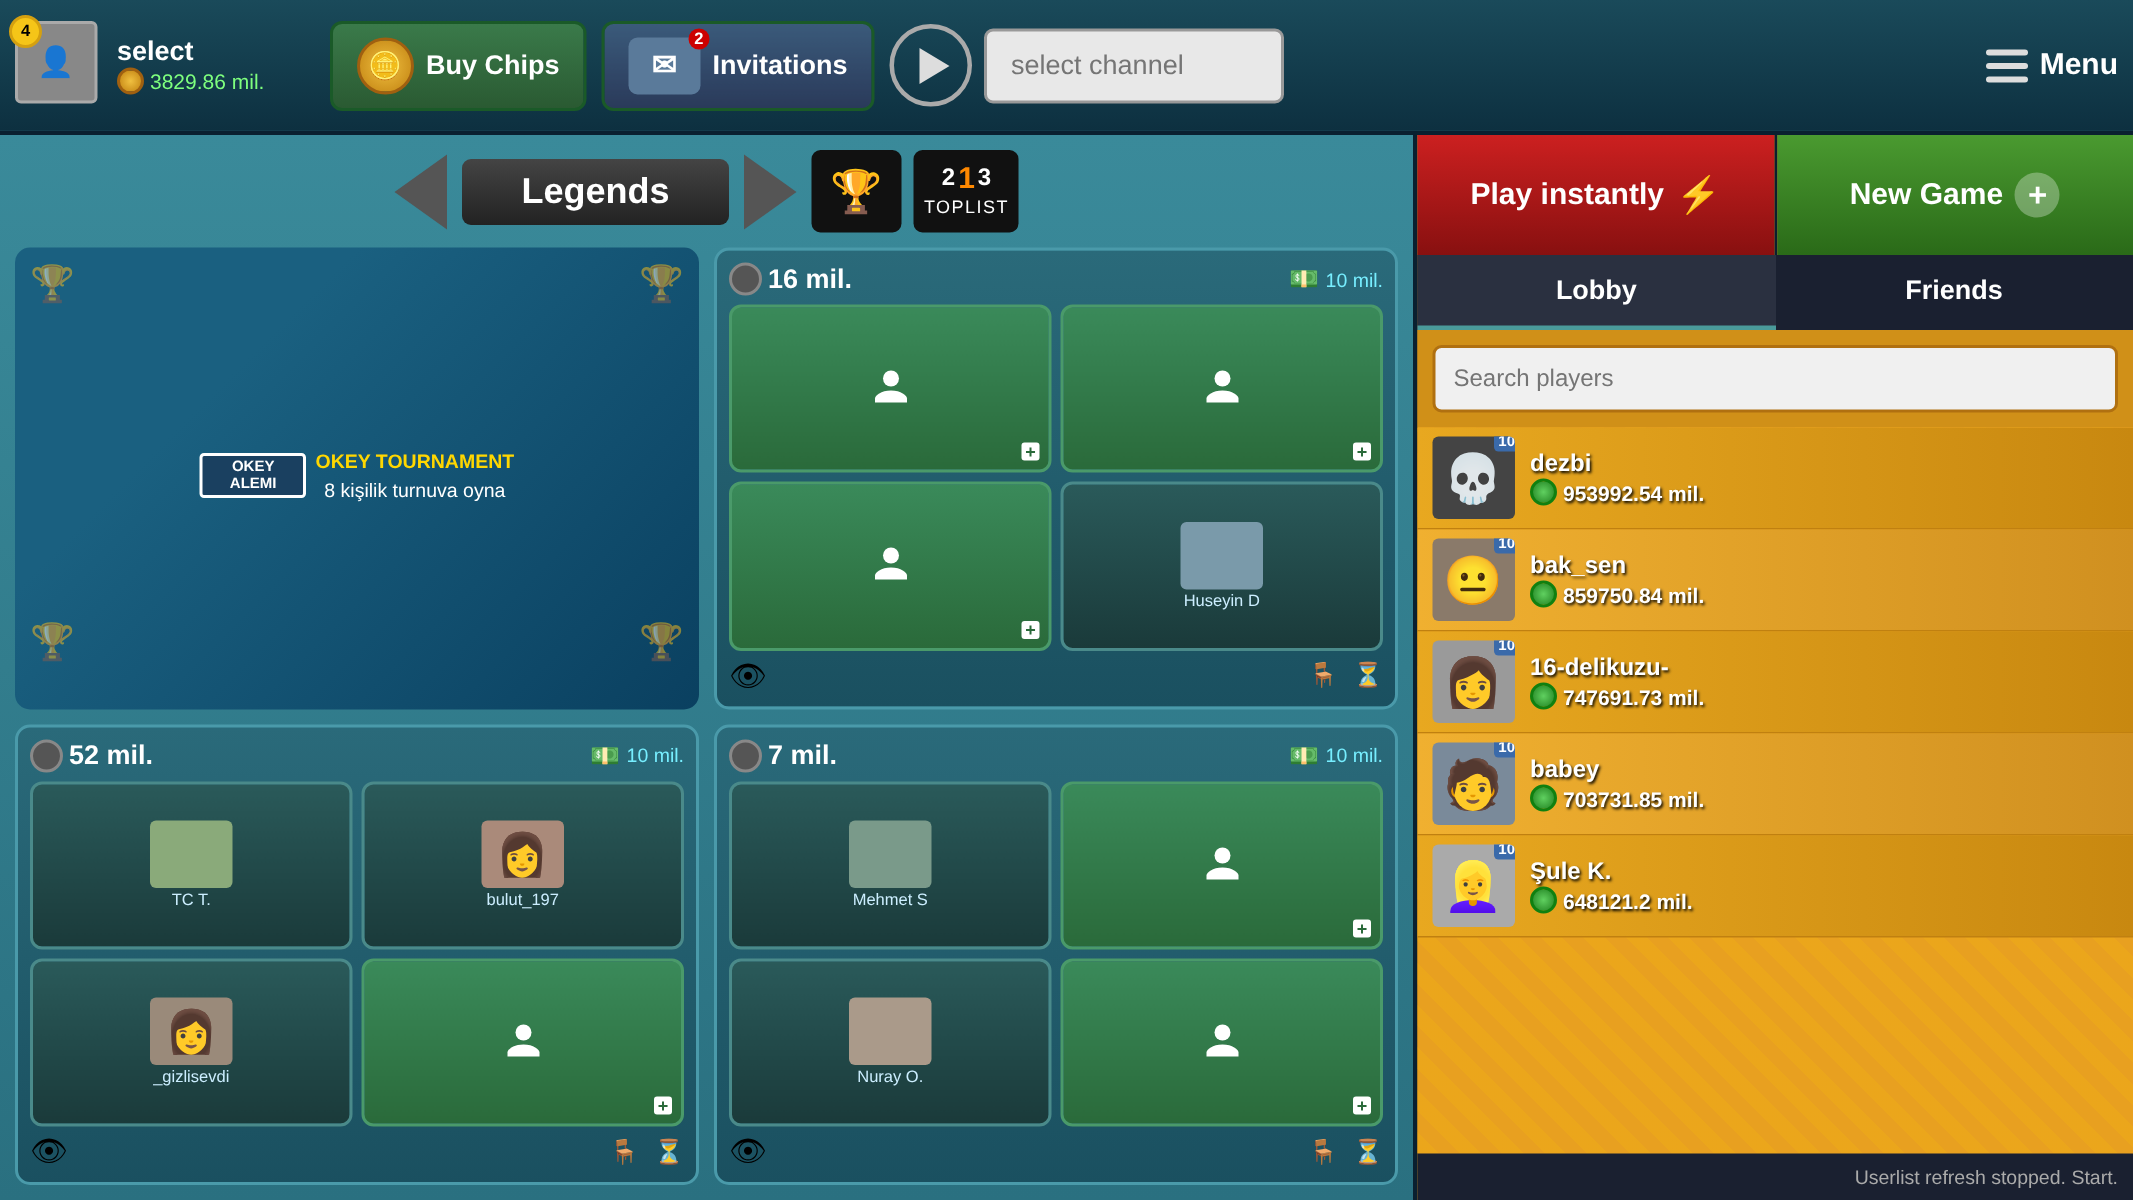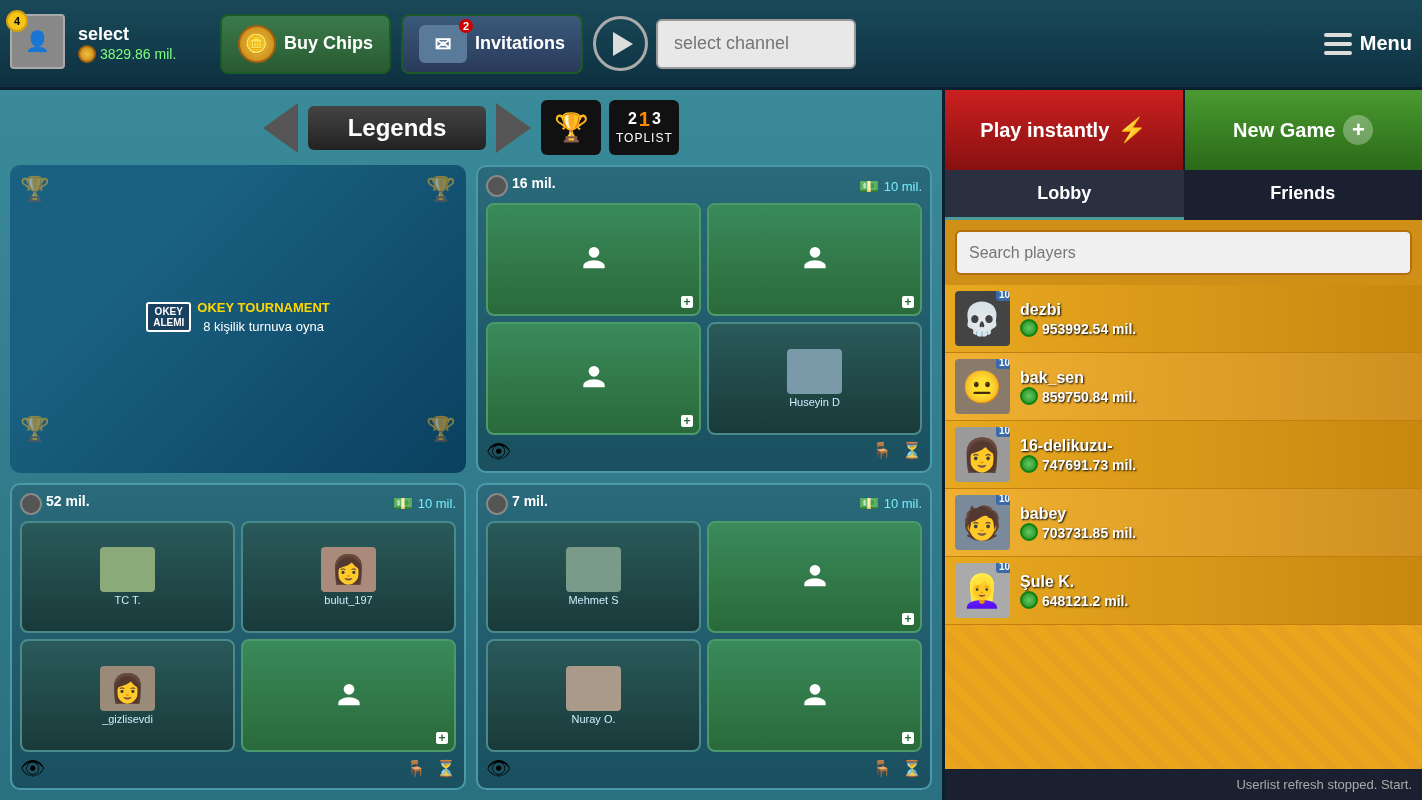--- a/index.html
+++ b/index.html
@@ -338,21 +338,21 @@
       font-size: 13px;
       color: #fff;
       margin-top: 4px;
     }
     .okey-logo {
       font-size: 10px;
       font-weight: bold;
       color: #fff;
       background: #1a4060;
       border: 2px solid #fff;
-      padding: 2px 5px;
+      padding: 2px 18px;
       border-radius: 3px;
       display: inline-block;
     }
     .trophy-deco {
       position: absolute;
       font-size: 24px;
       opacity: 0.5;
     }
     .trophy-deco.tl { top: 10px; left: 10px; }
     .trophy-deco.tr { top: 10px; right: 10px; }
@@ -360,22 +360,23 @@
     .trophy-deco.br { bottom: 30px; right: 10px; }
 
     .room-header {
       display: flex;
       justify-content: space-between;
       align-items: center;
       margin-bottom: 6px;
     }
     .room-bet {
       display: flex;
+      align-items: center;
       gap: 4px;
-      font-size: 14px;
+      font-size: 18px;
       color: #fff;
       font-weight: bold;
     }
     .chip-small {
       width: 22px;
       height: 22px;
       background: #555;
       border-radius: 50%;
       border: 2px solid #888;
       display: inline-block;

